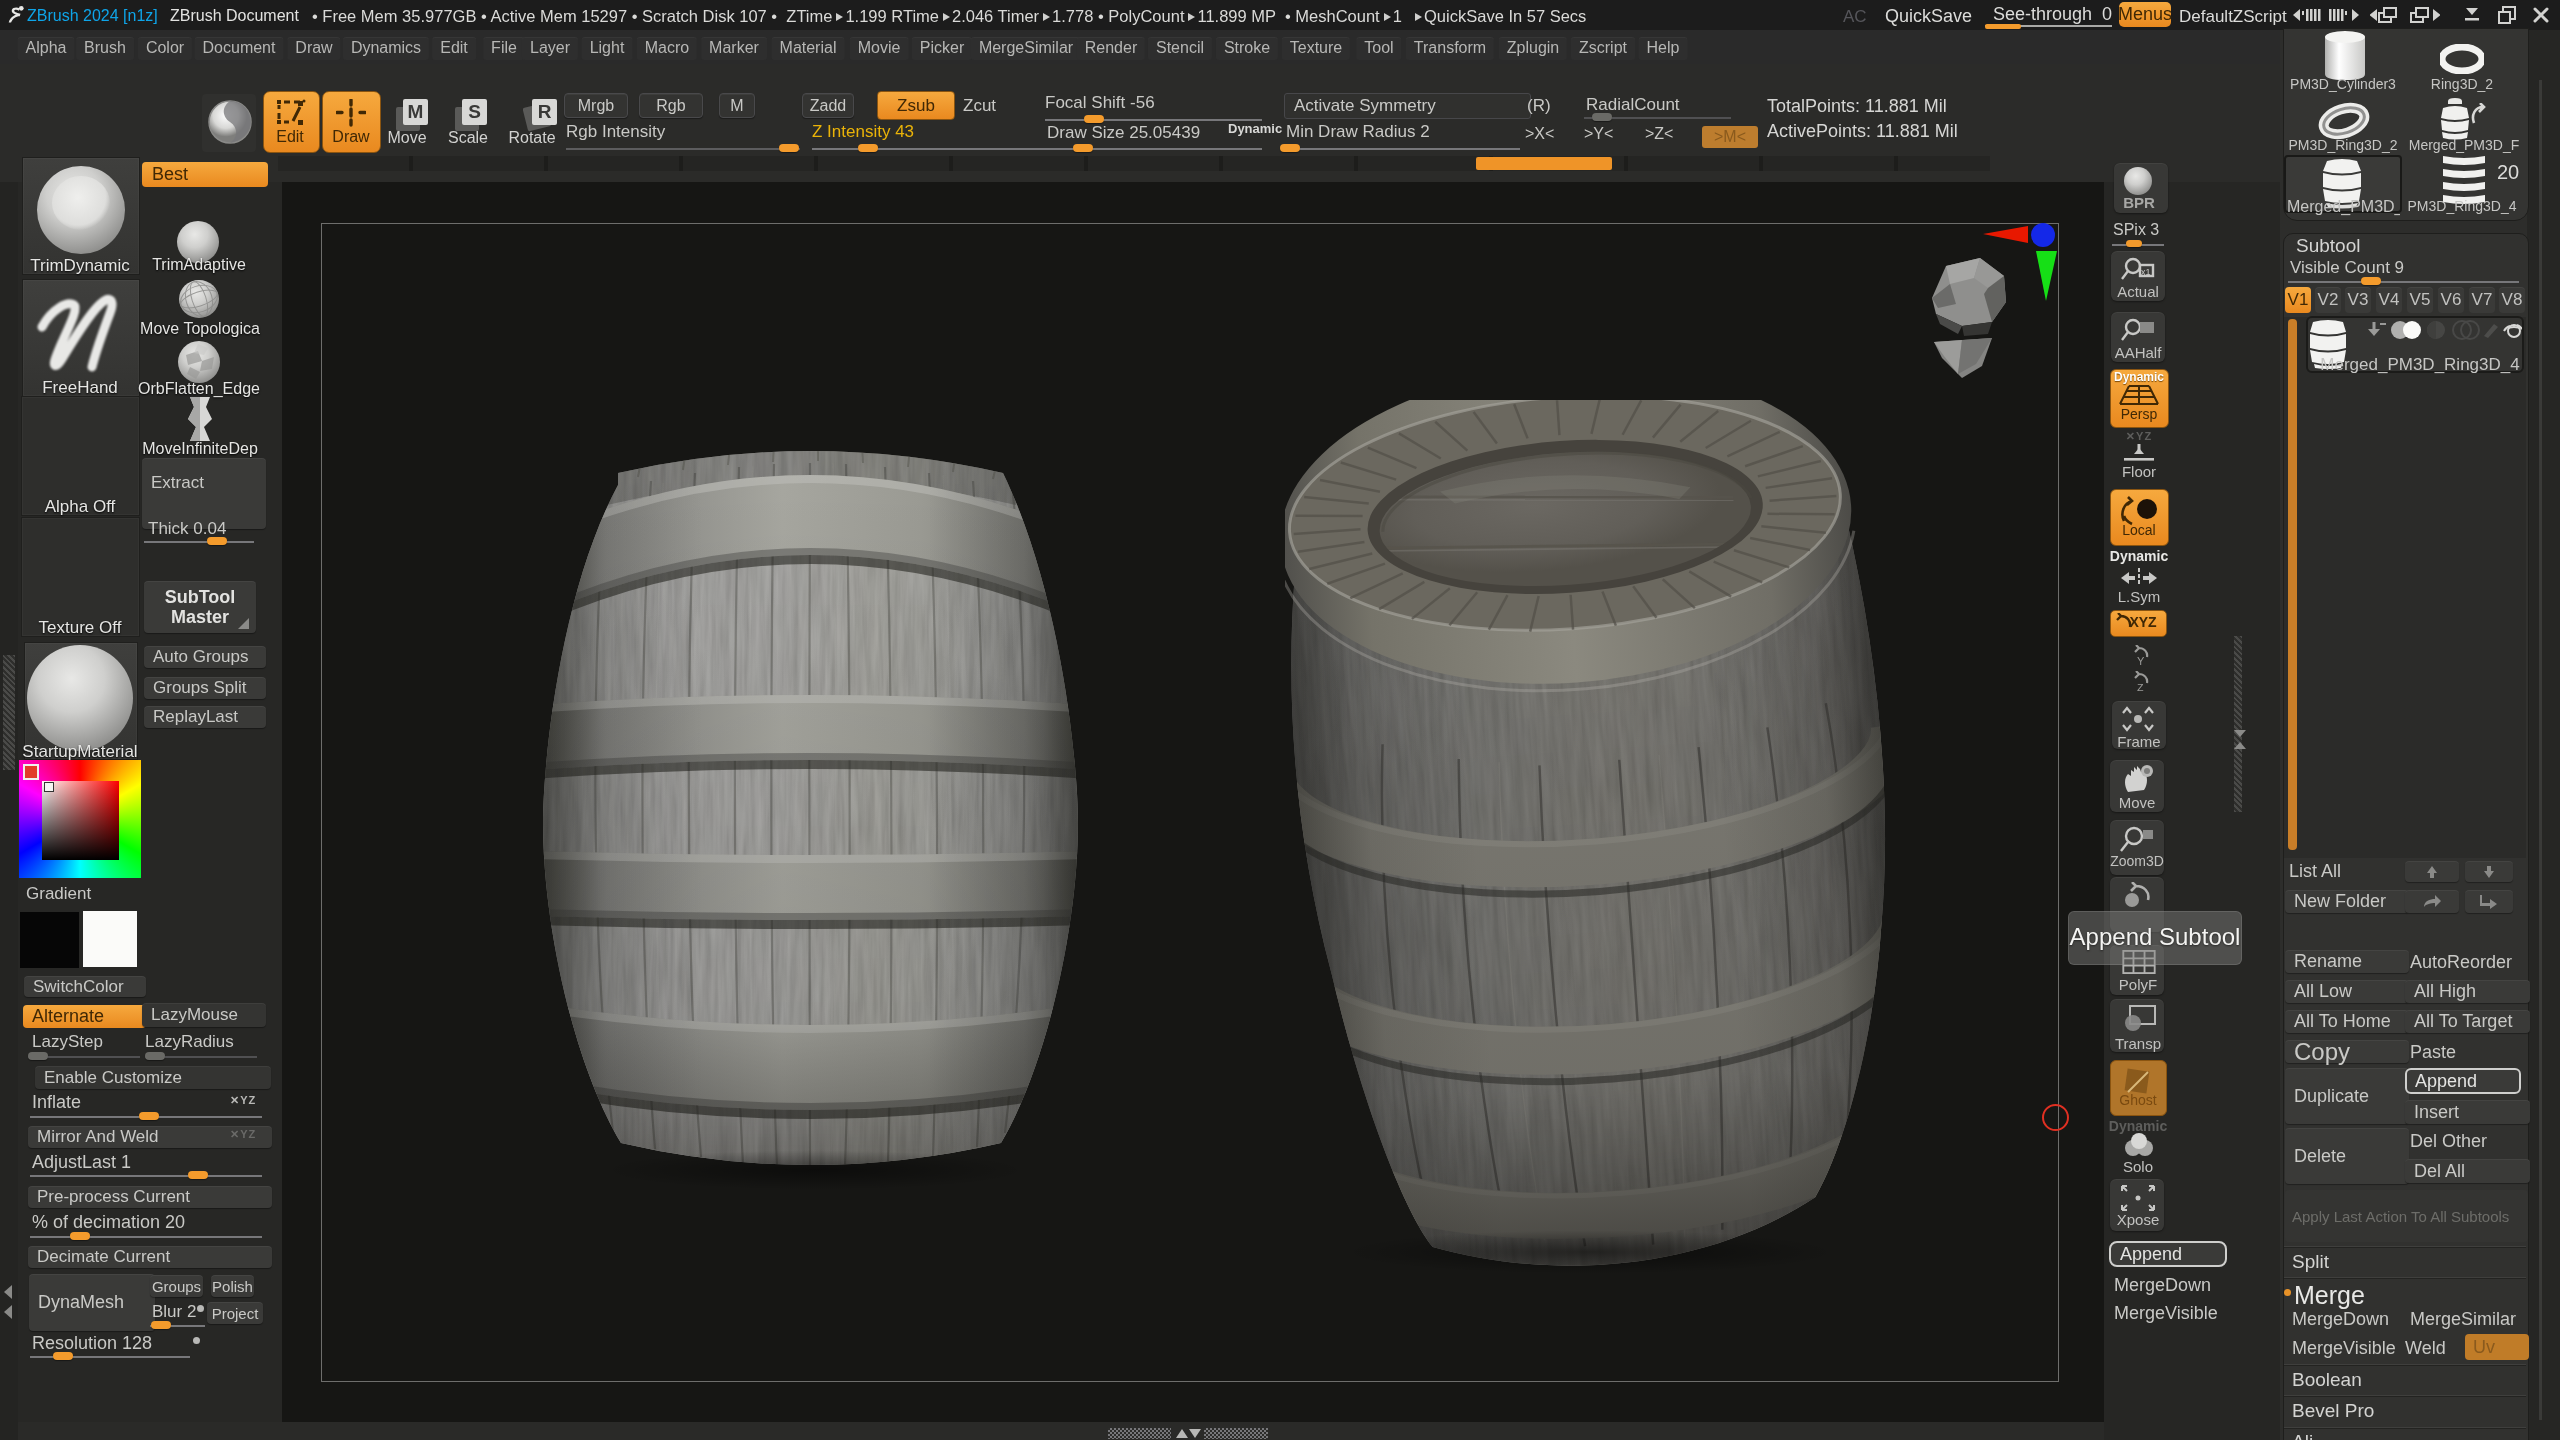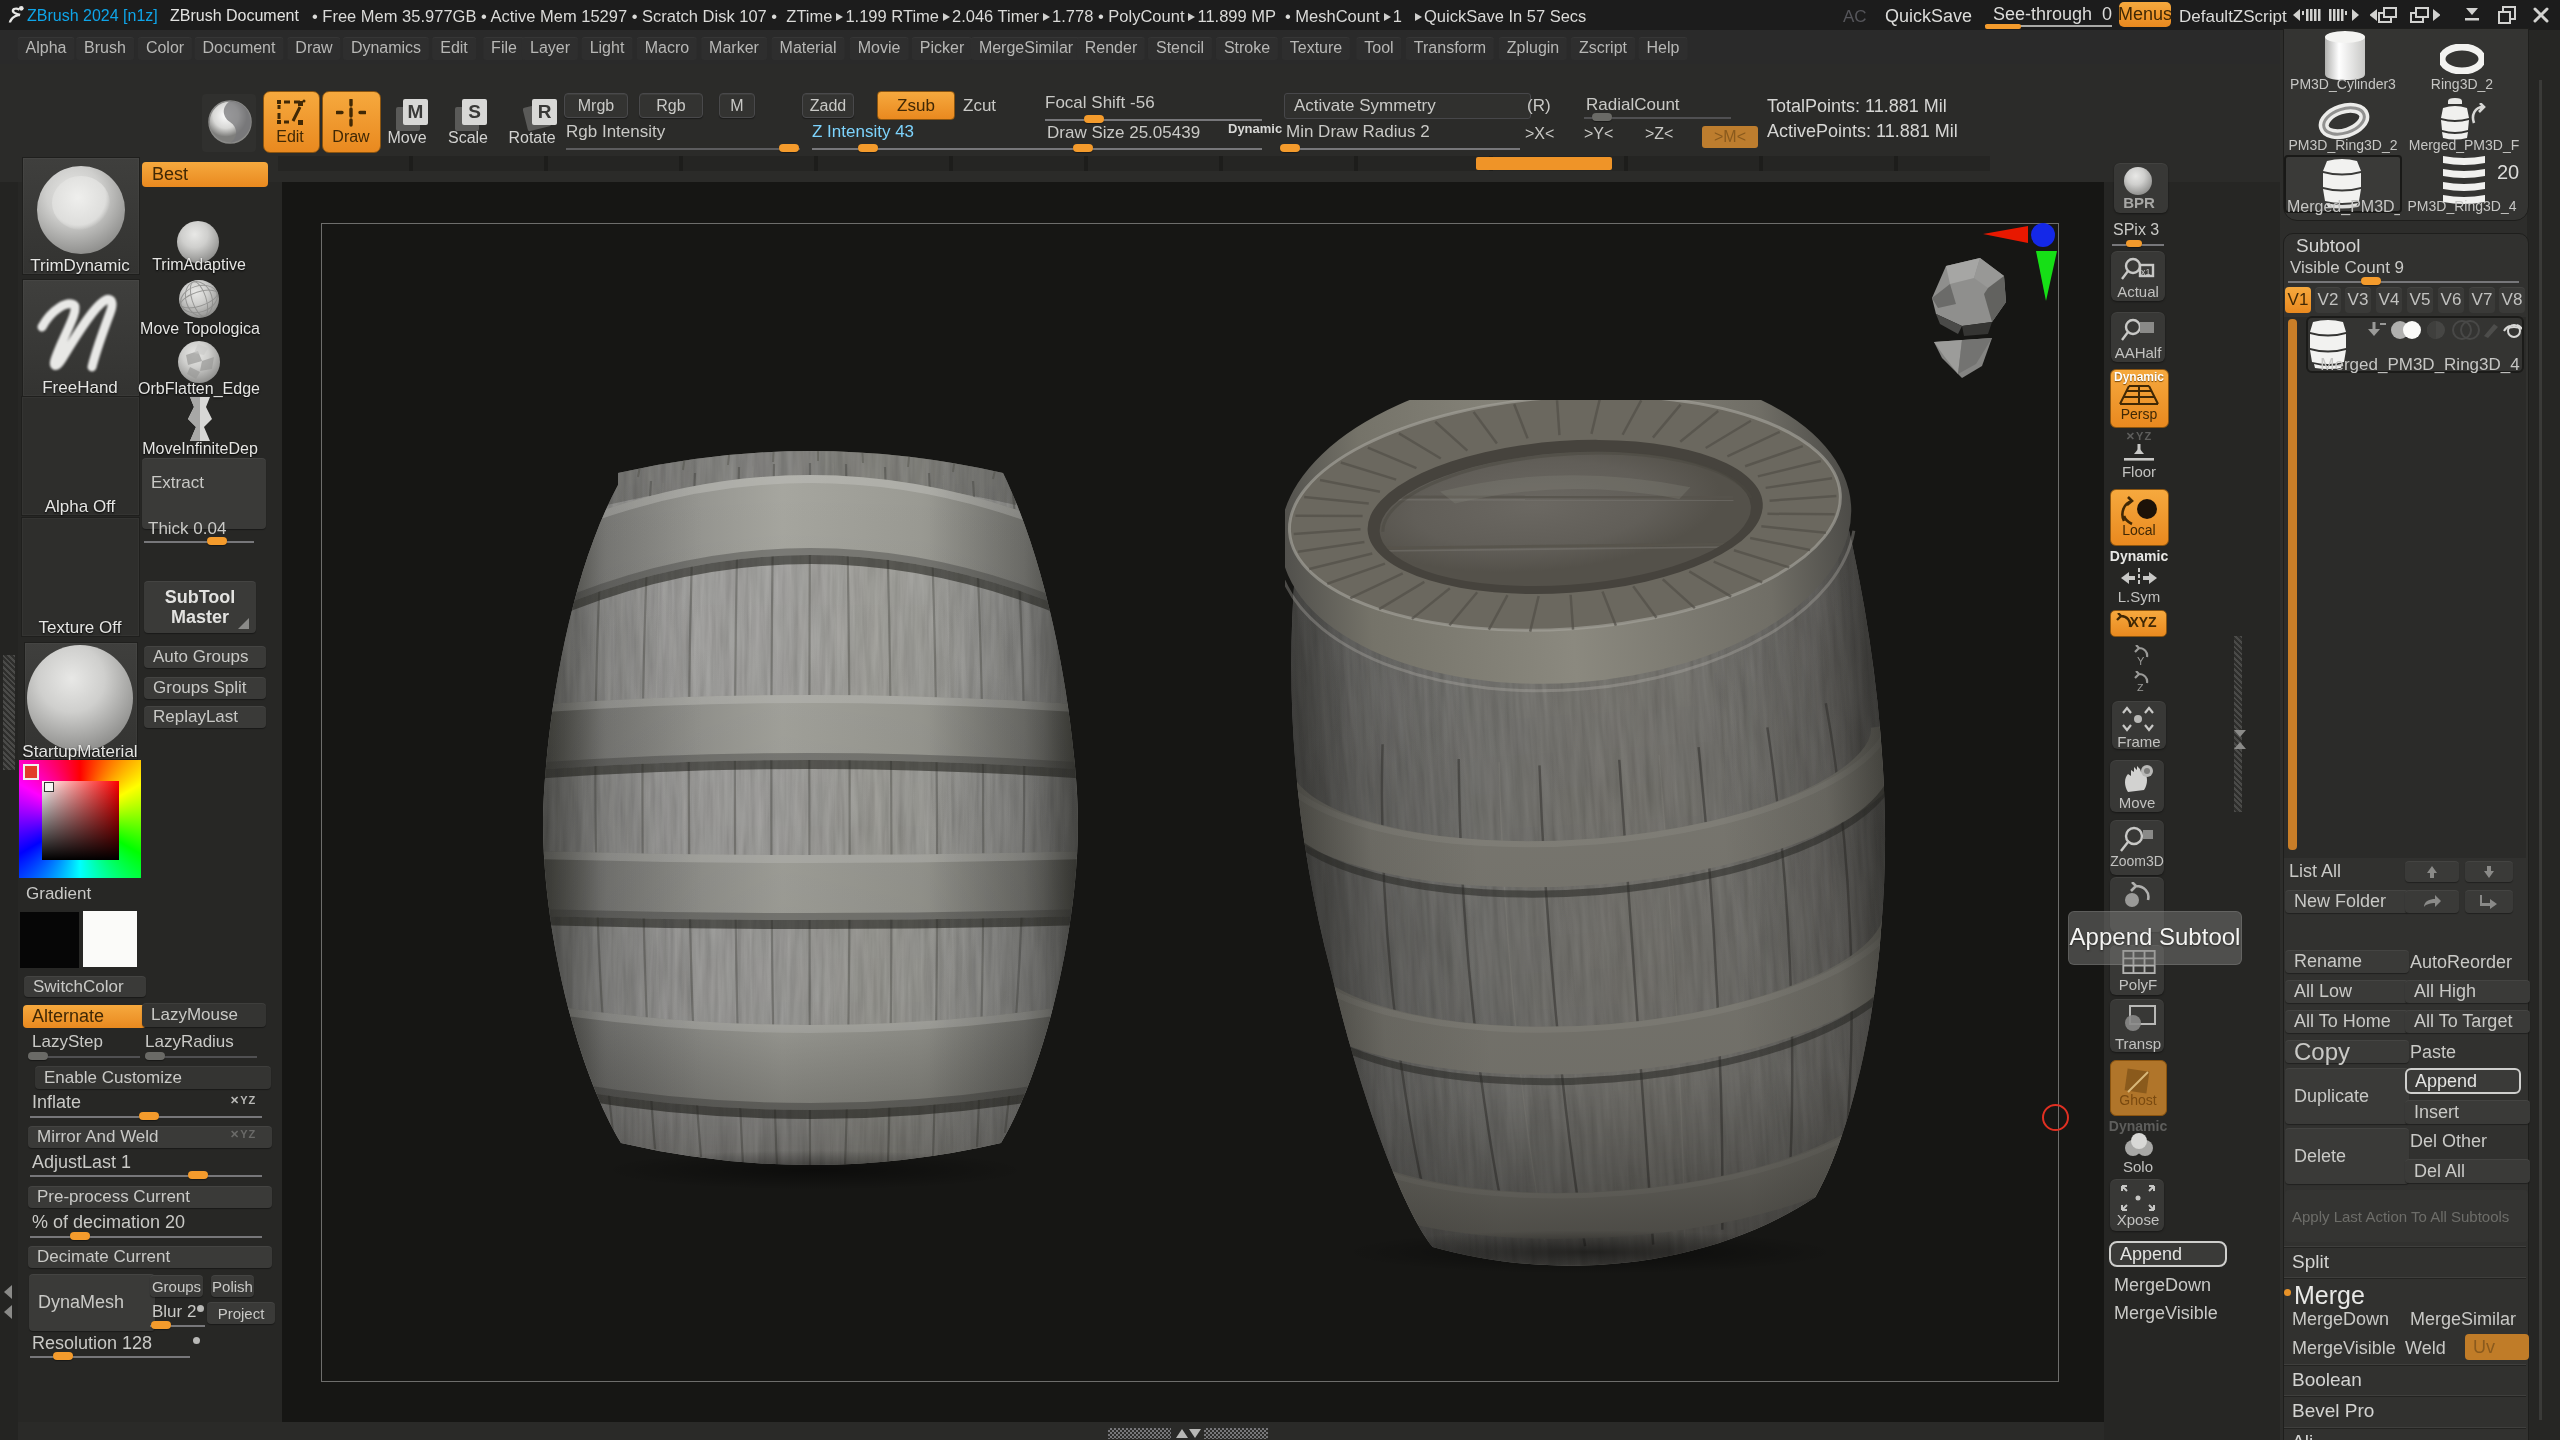--- a/index.html
+++ b/index.html
@@ -162,21 +162,21 @@
 <div class="btn btnc" style="left:564px;top:93px;width:62px;height:23px;background:#333331;border:1px solid #49494b;font-size:16px">Mrgb</div>
 <div class="btn btnc" style="left:639px;top:93px;width:62px;height:23px;background:#333331;border:1px solid #49494b;font-size:16px">Rgb</div>
 <div class="btn btnc" style="left:719px;top:93px;width:34px;height:23px;background:#333331;border:1px solid #49494b;font-size:16px">M</div>
 <div class="lbl dis" style="left:566px;top:122px;font-size:17px">Rgb Intensity</div>
 <div class="sl" style="left:566px;top:148px;width:234px;background:#5c5c5e"></div>
 <div class="hdl" style="left:779px;top:144px"></div>
 
 <div class="btn btnc" style="left:802px;top:93px;width:50px;height:23px;background:#333331;border:1px solid #49494b;font-size:16px">Zadd</div>
 <div class="a orange" style="left:877px;top:91px;width:76px;height:27px;border-radius:4px;display:flex;align-items:center;justify-content:center;font-size:17px;border:1px solid #8a5410">Zsub</div>
 <div class="lbl dis" style="left:963px;top:96px;font-size:17px">Zcut</div>
-<div class="lbl" style="left:812px;top:122px;font-size:17px;color:#7dd3fc">Z Intensity 43</div>
+<div class="lbl" style="left:812px;top:122px;font-size:17px;color:#eab308">Z Intensity 43</div>
 <div class="sl" style="left:812px;top:148px;width:280px"></div>
 <div class="hdl" style="left:858px;top:144px"></div>
 
 <div class="lbl" style="left:1045px;top:93px;font-size:17px;color:#c9c9c6">Focal Shift -56</div>
 <div class="sl" style="left:1045px;top:119px;width:217px"></div>
 <div class="hdl" style="left:1084px;top:115px"></div>
 <div class="lbl" style="left:1047px;top:123px;font-size:17px;color:#c9c9c6;top:123px">Draw Size 25.05439</div>
 <div class="sl" style="left:1047px;top:148px;width:215px"></div>
 <div class="hdl" style="left:1073px;top:144px"></div>
 <div class="lbl" style="left:1228px;top:121px;font-size:13px;font-weight:bold;color:#d8d8d6">Dynamic</div>
@@ -562,21 +562,21 @@
 <div class="sl" style="left:30px;top:1236px;width:232px"></div>
 <div class="hdl" style="left:70px;top:1232px"></div>
 <div class="btn" style="left:28px;top:1246px;width:235px;height:22px;font-size:17px">Decimate Current</div>
 <div class="btn" style="left:29px;top:1274px;width:117px;height:57px;font-size:18px">DynaMesh</div>
 <div class="btn btnc" style="left:150px;top:1275px;width:53px;height:22px;font-size:15px">Groups</div>
 <div class="btn btnc" style="left:211px;top:1275px;width:43px;height:22px;font-size:15px">Polish</div>
 <div class="lbl" style="left:152px;top:1302px;font-size:17px">Blur 2</div>
 <div class="a" style="left:197px;top:1305px;width:7px;height:7px;border-radius:50%;background:#b8b8b6"></div>
 <div class="sl" style="left:150px;top:1325px;width:55px"></div>
 <div class="hdl" style="left:151px;top:1321px"></div>
-<div class="btn btnc" style="left:207px;top:1302px;width:68px;height:22px;font-size:15px">Project</div>
+<div class="btn btnc" style="left:207px;top:1302px;width:56px;height:22px;font-size:15px">Project</div>
 <div class="lbl" style="left:32px;top:1333px;font-size:18px">Resolution 128</div>
 <div class="a" style="left:193px;top:1337px;width:7px;height:7px;border-radius:50%;background:#b8b8b6"></div>
 <div class="sl" style="left:30px;top:1356px;width:160px"></div>
 <div class="hdl" style="left:53px;top:1352px"></div>
 </div>
 <style>
 .thumb{background:linear-gradient(#3f3f3d,#333331);border:1px solid #1f1f1d;box-shadow:inset 0 0 0 1px rgba(255,255,255,.03)}
 .ball{border-radius:50%;background:radial-gradient(circle at 42% 32%,#e8e8e6 0%,#cfcfcd 35%,#9a9a98 70%,#6e6e6c 100%)}
 .tlbl{position:absolute;transform:translateX(-50%);color:#e6e6e4;font-size:17px;white-space:nowrap;text-shadow:0 1px 2px #000}
 </style>

